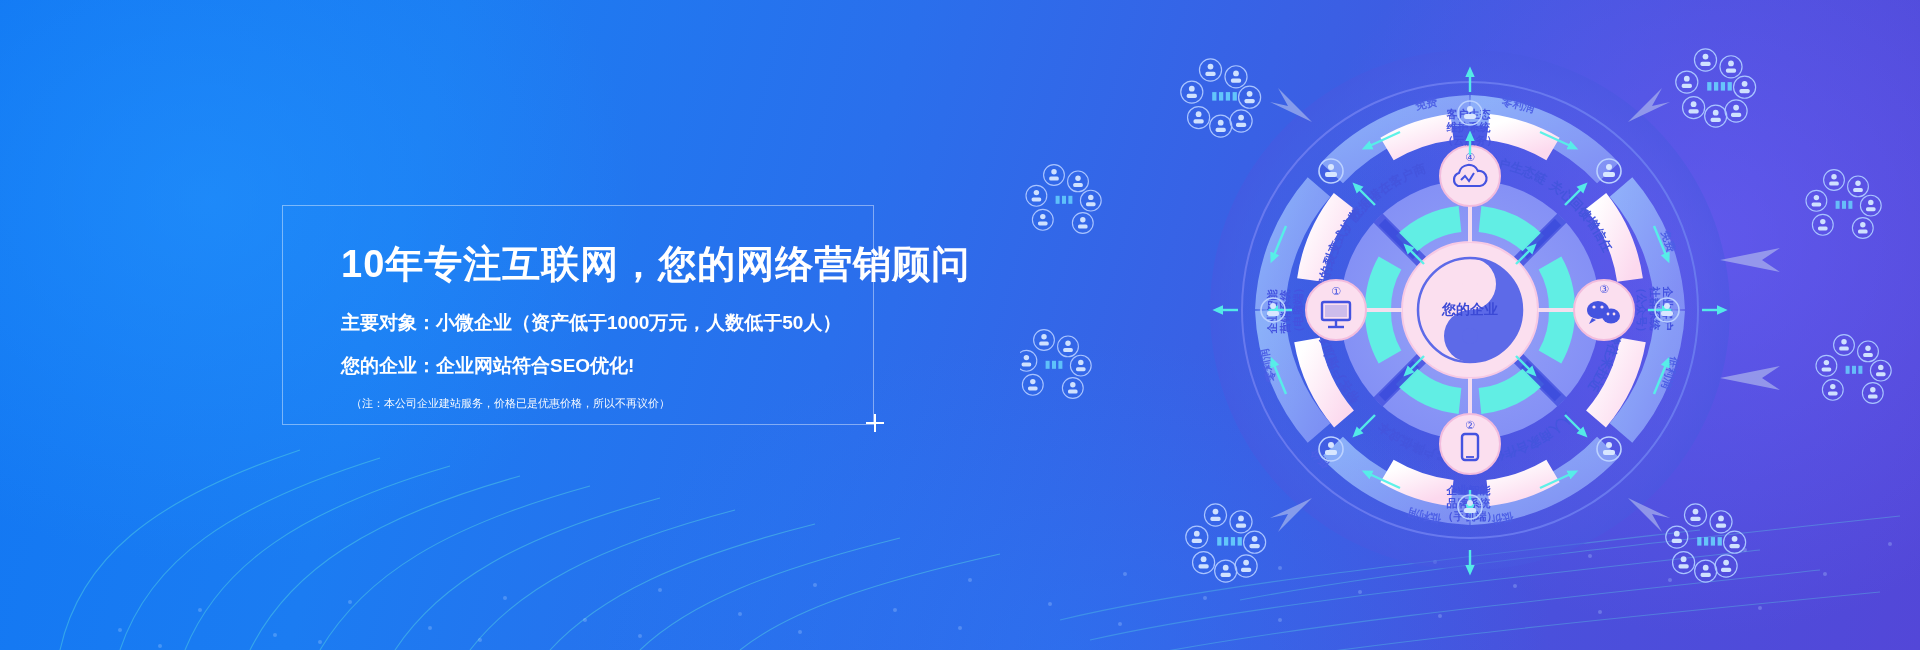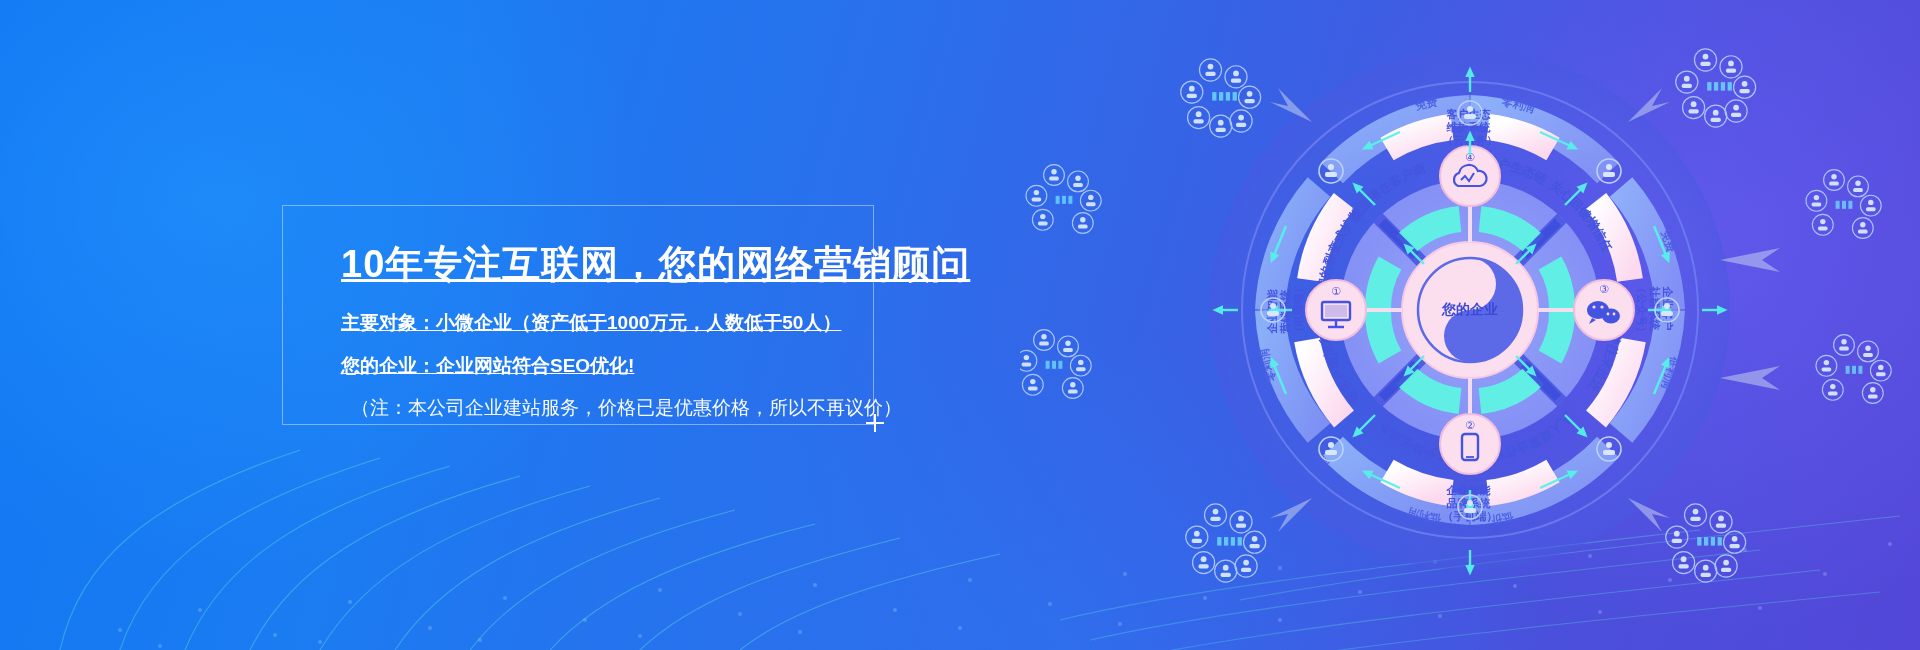--- a/index.html
+++ b/index.html
@@ -25,28 +25,28 @@
 
   
   #panel{
     position:absolute;left:282px;top:205px;width:592px;height:220px;
     border:1px solid rgba(255,255,255,.42);
     box-sizing:border-box;
   }
   #panel .inner{padding:38px 0 0 58px;}
   .headline{
     color:#ffffff;font-size:38px;font-weight:bold;letter-spacing:1px;
-    white-space:nowrap;margin:0 0 26px 0;line-height:1.1;text-decoration:underline;
+    white-space:nowrap;margin:0 0 26px 0;line-height:1.1;
   }
   .subline{
     color:#ffffff;font-size:19px;font-weight:bold;white-space:nowrap;
-    margin:0 0 20px 0;line-height:1.2;text-decoration:underline;
+    margin:0 0 20px 0;line-height:1.2;
   }
   .note{
-    color:#ffffff;font-size:19px;font-weight:normal;white-space:nowrap;
+    color:#ffffff;font-size:11px;font-weight:normal;white-space:nowrap;
     margin:6px 0 0 10px;line-height:1.2;opacity:.96;
   }
   .plus{
     position:absolute;left:866px;top:414px;width:18px;height:18px;pointer-events:none;
   }
   .plus:before,.plus:after{content:"";position:absolute;background:#ffffff;}
   .plus:before{left:8px;top:0;width:1.5px;height:18px;}
   .plus:after{left:0;top:8px;width:18px;height:1.5px;}
 
   

